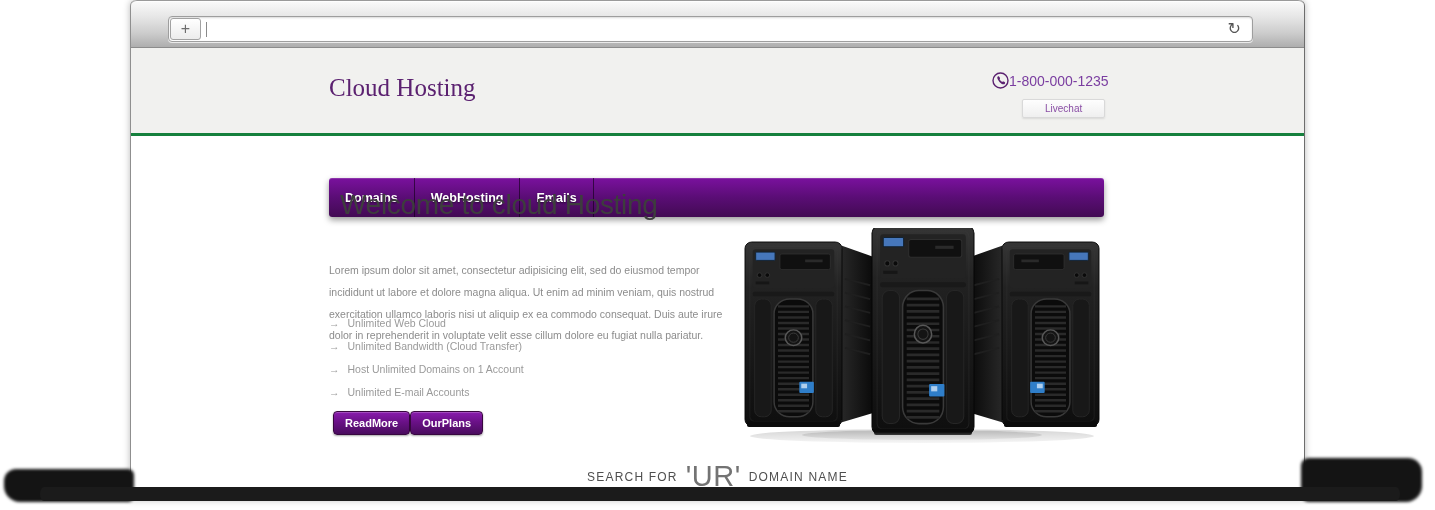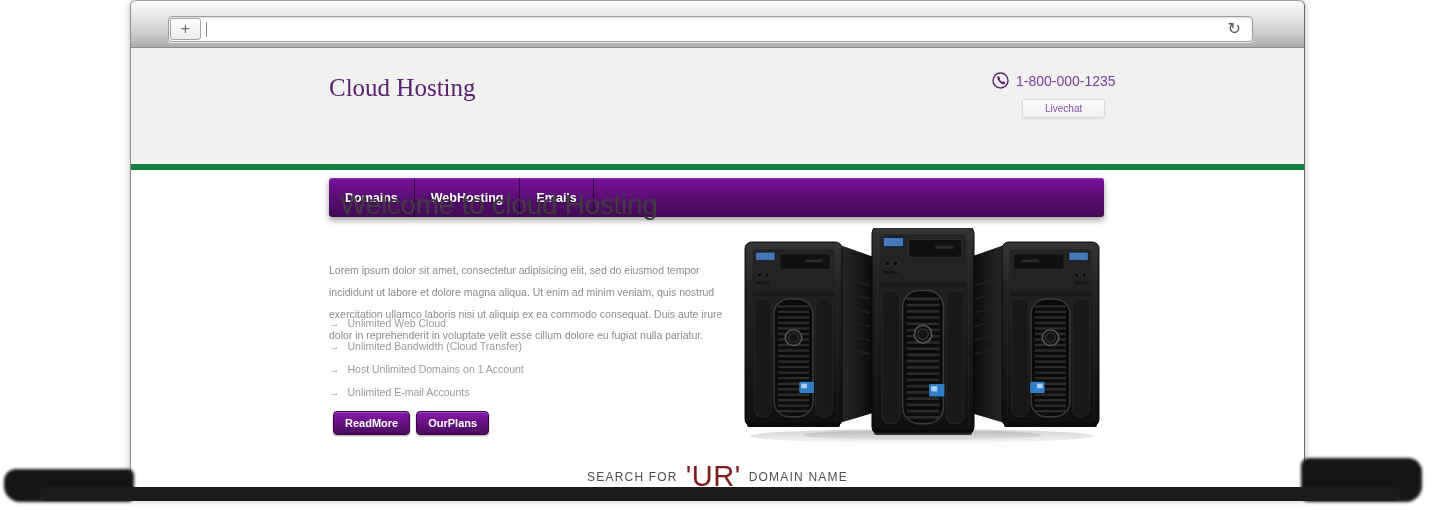--- a/index.html
+++ b/index.html
@@ -24,25 +24,25 @@
   .newtab { width:31px; height:22px; margin-left:1px; border:1px solid #a2a2a2; border-radius:3px;
             background:linear-gradient(#ffffff,#ececec); color:#6d6d6d; font-size:16px;
             line-height:20px; text-align:center; cursor:pointer; }
   .caret  { width:1px; height:15px; background:#8a8a8a; margin-left:5px; }
   .address-input { flex:1; height:100%; border:none; outline:none; background:transparent;
             font-size:13px; color:#333; padding:0 6px; font-family:"Liberation Sans",sans-serif; }
   .refresh { margin-right:11px; color:#555; font-size:16px; line-height:16px;
             font-family:"DejaVu Sans", sans-serif; cursor:pointer; }
 
   
-  .siteheader { position:absolute; left:0; right:0; top:48px; height:122px;
-            background:var(--header-bg, #f1f1ef); border-bottom:6px solid #15803d; }
+  .siteheader { position:absolute; left:0; right:0; top:48px; height:88px;
+            background:var(--header-bg, #f1f1ef); border-bottom:3px solid #15803d; }
   .logo { position:absolute; left:198px; top:26px; font-family:"Liberation Serif", serif;
             font-size:25px; color:var(--brand-purple, #5b2170); cursor:pointer; }
-  .phone { position:absolute; left:861px; top:24px; display:flex; align-items:center; gap:7px;
+  .phone { position:absolute; left:861px; top:24px; display:flex; align-items:center; 
             color:var(--phone-text, #7a3da0); font-size:14px; }
   .livechat { position:absolute; left:891px; top:51px; font-size:10px;
             color:#8a4ea5; background:linear-gradient(#fefefe,#efefef);
             border:1px solid #d9d9d9; border-radius:2px; padding:3px 22px;
             box-shadow:0 1px 2px rgba(0,0,0,.10); cursor:pointer; }
 
   
   .nav { position:absolute; left:198px; top:130px; width:775px; height:39px; display:flex;
          background:linear-gradient(var(--nav-purple-top, #7a119e), #5a0d75 50%, var(--nav-purple-bottom, #420a53));
          border-radius:3px; box-shadow:0 3px 6px rgba(0,0,0,.4), inset 0 1px 0 rgba(255,255,255,.15); }
@@ -52,33 +52,33 @@
 
   
   .hero-title { position:absolute; left:198px; top:189px; font-size:28px; font-weight:400;
          color:#3d3d3d; letter-spacing:-0.3px;padding-left:11px; }
   .lede { position:absolute; left:198px; top:232px; width:398px; font-size:10.5px;
          line-height:2.08; color:#8c8c8c;margin-top:28px; }
   .features { position:absolute; left:198px; top:317px; list-style:none; }
   .feature { display:flex; gap:8px; margin-bottom:11px; font-size:10.5px; color:#9a9a9a;
          line-height:12px; }
   .feature .arrow { color:#9a9a9a; }
-  .cta-row { position:absolute; left:202px; top:411px; display:flex; gap:6px; }
+  .cta-row { position:absolute; left:202px; top:411px; display:flex; }
   .btn { background:linear-gradient(#8a1bae, #6a1187 45%, #4a0c5e);
          border:1px solid #38073f; border-radius:4px; color:#fff; font-size:11px;
          font-weight:bold; padding:5px 11px; cursor:pointer;
          box-shadow:0 1px 2px rgba(0,0,0,.35), inset 0 1px 0 rgba(255,255,255,.22); }
 
   .servers { position:absolute; left:612px; top:228px; width:358px; height:218px; }
 
   
   .search-banner { position:absolute; left:50%; transform:translateX(-50%); top:460px;
          display:flex; align-items:center; gap:8px; white-space:nowrap; z-index:2; }
   .sb-small { font-size:12px; letter-spacing:1.2px; color:#4f4f4f; }
-  .sb-big { font-size:29px; color:#7f1d1d; letter-spacing:.5px; }
+  .sb-big { font-size:29px; color:#737373; letter-spacing:.5px; }
 
   
   .base-left  { position:absolute; left:4px;  top:469px; width:130px; height:33px;
          background:#141414; border-radius:12px 6px 6px 16px; filter:blur(1.5px); z-index:5; }
   .base-right { position:absolute; left:1301px; top:458px; width:121px; height:44px;
          background:#141414; border-radius:8px 14px 16px 8px; filter:blur(1.5px); z-index:5; }
   .base-strip { position:absolute; left:40px; top:487px; width:1360px; height:14px;
          background:#1b1b1b; border-radius:4px / 7px; z-index:6; }
 </style>
 </head>

